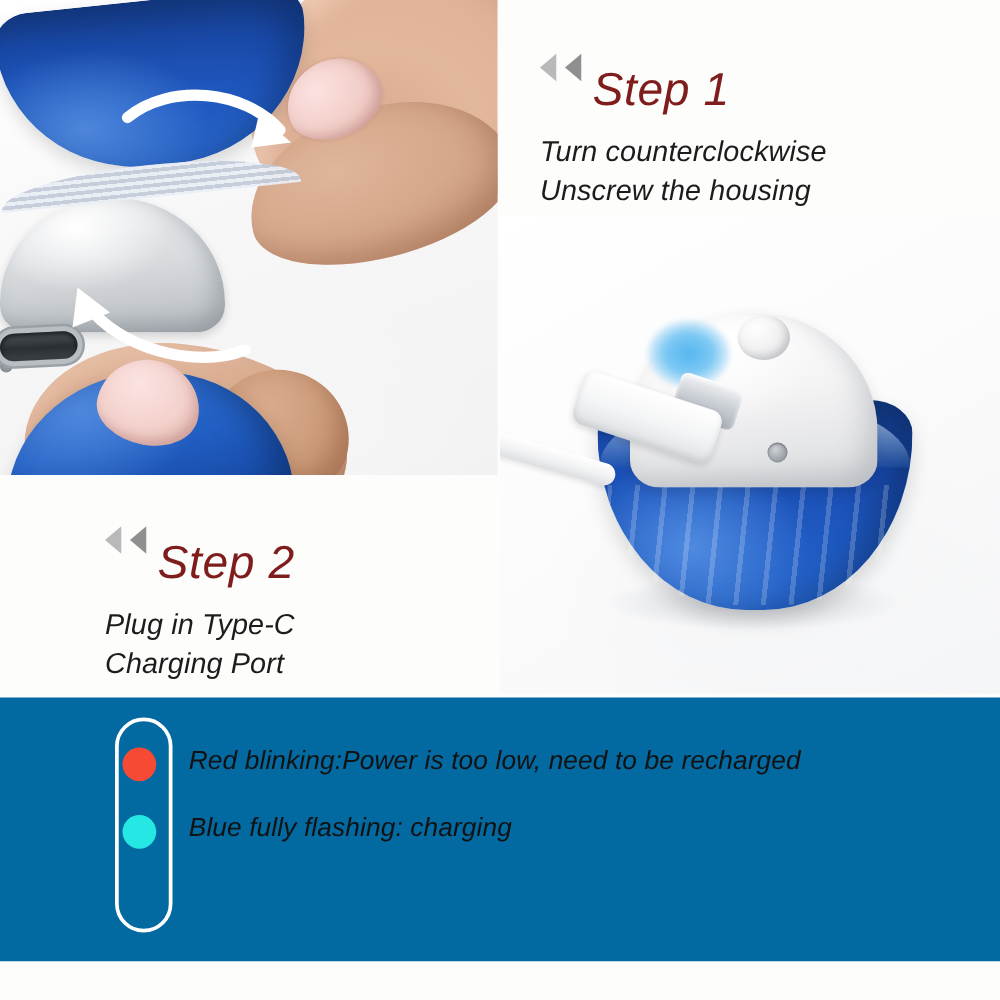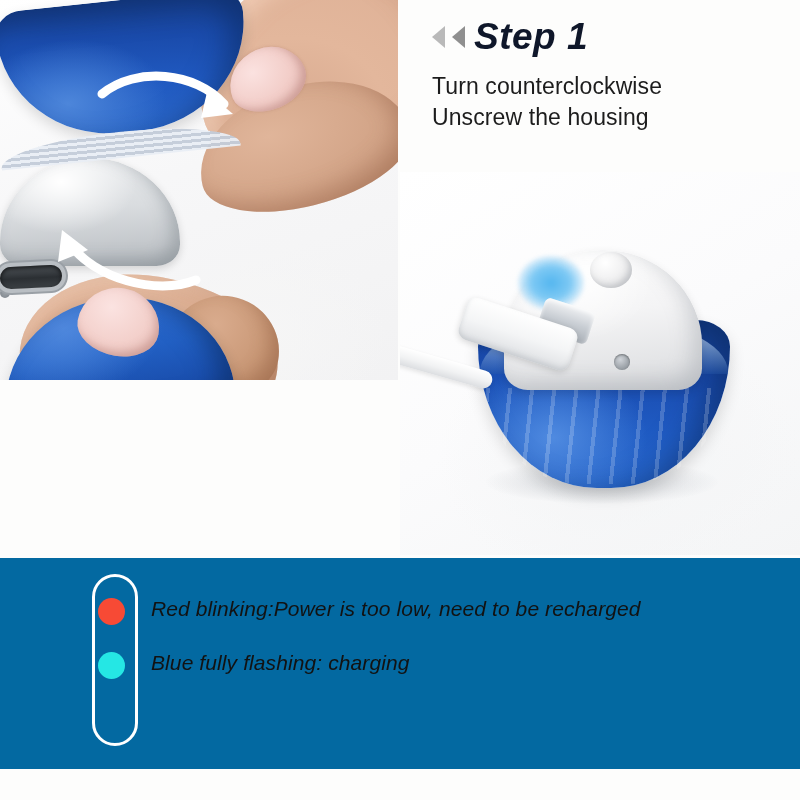--- a/index.html
+++ b/index.html
@@ -162,23 +162,23 @@
 
   
   .step-block{position:absolute;}
   #step1-block{left:432px;top:18px;width:350px;}
   #step2-block{left:84px;top:396px;width:320px;}
 
   .step-head{display:flex;align-items:center;gap:7px;}
   .tri{width:0;height:0;border-top:11px solid transparent;border-bottom:11px solid transparent;}
   .tri.a{border-right:13px solid #b9b9b9;}
   .tri.b{border-right:13px solid #8f8f8f;}
-  .step-title{font-style:italic;font-weight:700;font-size:37px;color:#0f172a;
-    letter-spacing:.5px;line-height:1;margin-left:2px;white-space:nowrap;}
-  .step-desc{font-size:23px;color:#1c1c1c;line-height:1.33;
+  .step-title{font-style:italic;font-weight:400;font-size:37px;color:#7f1d1d;
+    letter-spacing:.5px;line-height:1;margin-left:2px;white-space:nowrap;margin-top:35px;}
+  .step-desc{font-style:italic;font-size:23px;color:#1c1c1c;line-height:1.33;
     margin-top:16px;letter-spacing:.1px;white-space:pre-line;}
 
   
   #legend-panel{position:absolute;left:0;top:558px;width:800px;height:211px;
     background:#0369a1;}
   #led-pill{position:absolute;left:92px;top:16px;width:46px;height:172px;
     border:3px solid #ffffff;border-radius:23px;box-sizing:border-box;}
   .legend-rows{position:absolute;left:0;top:0;width:800px;height:242px;}
   .legend-row{position:absolute;display:flex;align-items:flex-start;}
   #legend-row-0{left:98px;top:38px;}
@@ -237,20 +237,29 @@
   <div class="step-block" id="step1-block">
     <div class="step-head">
       <span class="tri a"></span>
       <span class="tri b"></span>
       <span class="step-title">Step 1</span>
     </div>
     <div class="step-desc">Turn counterclockwise
 Unscrew the housing</div>
   </div>
 
+  <div class="step-block" id="step2-block">
+    <div class="step-head">
+      <span class="tri a"></span>
+      <span class="tri b"></span>
+      <span class="step-title">Step 2</span>
+    </div>
+    <div class="step-desc">Plug in Type-C
+Charging Port</div>
+  </div>
 
   <div id="legend-panel">
     <div id="led-pill"></div>
 
     <div class="legend-rows">
       <div class="legend-row" id="legend-row-0">
         <span class="dot" style="background:#f74a35;"></span>
         <span class="legend-text">Red blinking:Power is too low, need to be recharged</span>
       </div>
       <div class="legend-row" id="legend-row-1">

